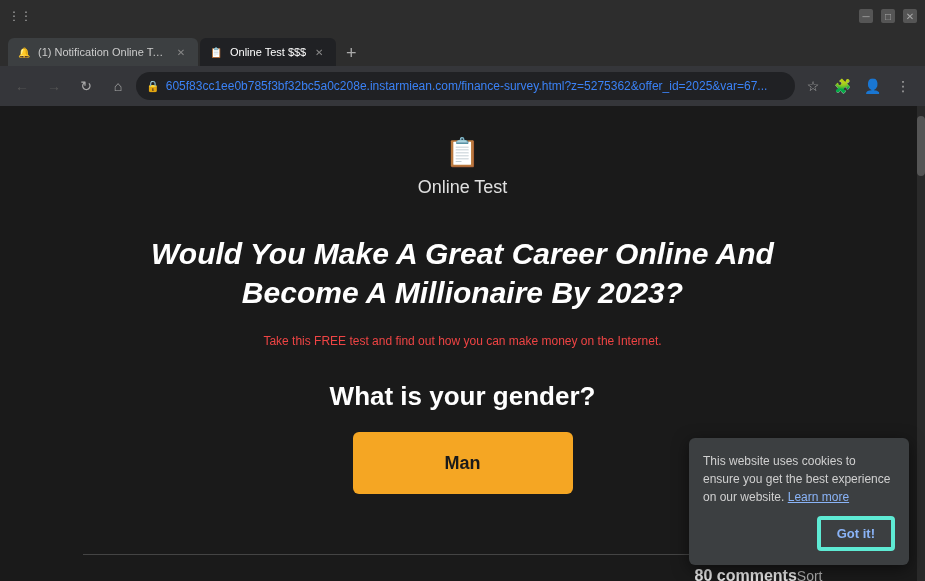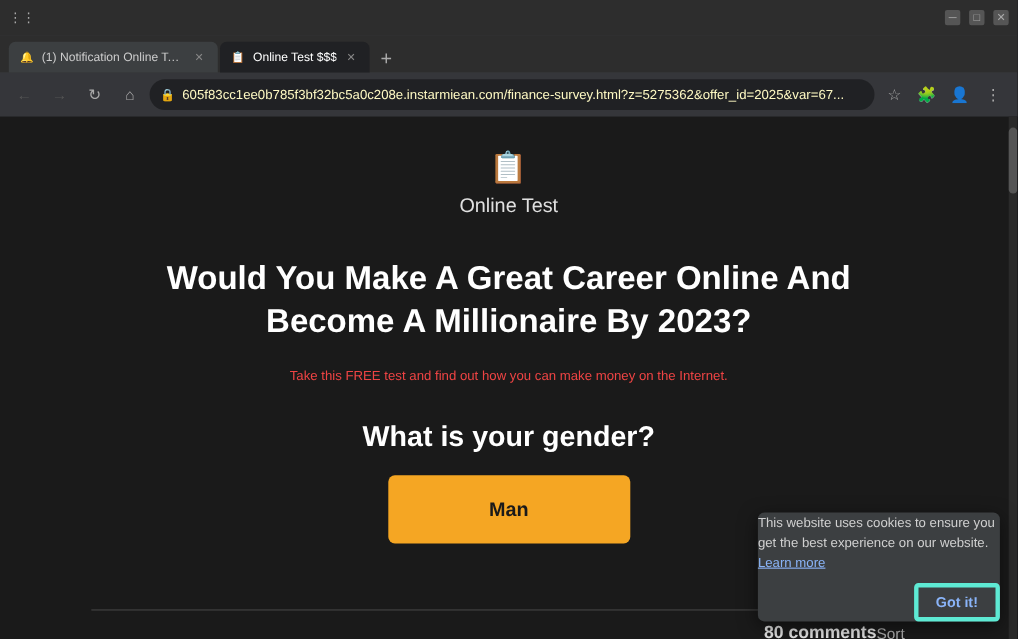--- a/index.html
+++ b/index.html
@@ -137,21 +137,21 @@
       border-radius: 14px;
       display: flex;
       align-items: center;
       padding: 0 10px;
       gap: 6px;
       color: #ccc;
       font-size: 12px;
     }
 
     .address-bar .lock-icon { color: #aaa; font-size: 11px; }
-    .address-text { flex: 1; overflow: hidden; text-overflow: ellipsis; white-space: nowrap; color: #fef9c3; }
+    .address-text { flex: 1; overflow: hidden; text-overflow: ellipsis; white-space: nowrap; color: #3b82f6; }
 
     .nav-actions {
       display: flex;
       gap: 2px;
     }
 
     
     .page-content {
       background: #1a1a1a;
       width: 100%;
@@ -201,20 +201,21 @@
       margin-bottom: 36px;
     }
 
     .headline {
       font-size: 30px;
       font-weight: bold;
       color: #ffffff;
       text-align: center;
       line-height: 1.3;
       margin-bottom: 20px;
+      font-style: italic;
     }
 
     .subtext {
       font-size: 12px;
       color: #ef4444;
       text-align: right;
       line-height: 1.6;
       margin-bottom: 30px;
     }
 
@@ -279,20 +280,21 @@
     }
 
     
     .cookie-banner {
       position: absolute;
       bottom: 16px;
       right: 16px;
       width: 220px;
       background: #3c3f41;
       border-radius: 6px;
+      padding: 14px;
       box-shadow: 0 4px 16px rgba(0,0,0,0.5);
       z-index: 100;
     }
 
     .cookie-text {
       font-size: 12px;
       color: #d0d0d0;
       line-height: 1.5;
       margin-bottom: 10px;
     }

